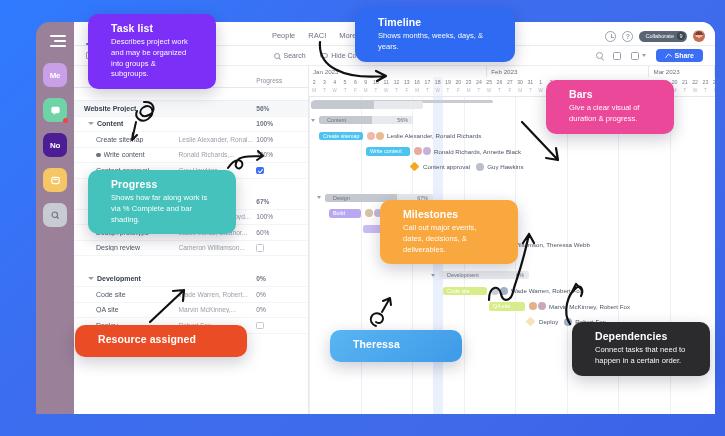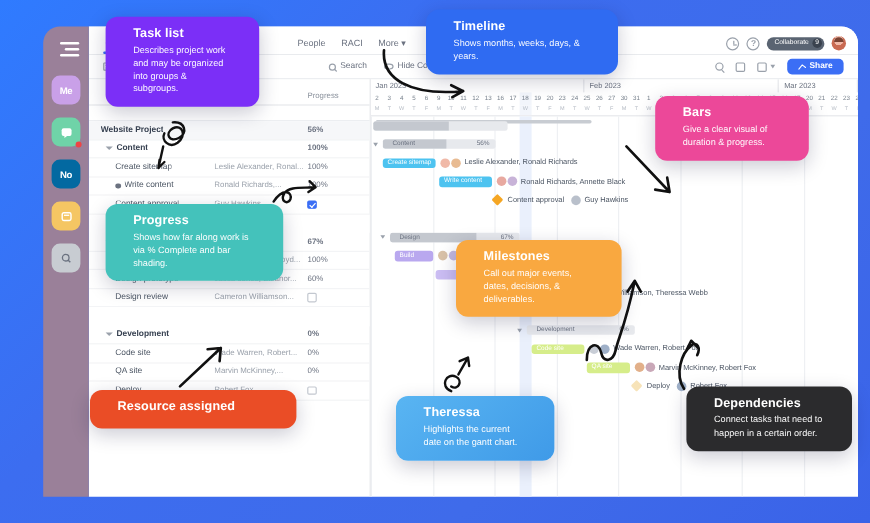--- a/index.html
+++ b/index.html
@@ -173,21 +173,21 @@
   <div class="rail-icon" style="background:#c9a0e8">
     <span>Me</span>
   </div>
   <div class="rail-icon" style="background:#6fd3a8">
     <svg width="11" height="11" viewBox="0 0 12 12">
         <rect x="1.5" y="2" width="9" height="7" rx="1.8" fill="#fff"></rect>
         <path d="M4 9 L4 11 L6.4 9 Z" fill="#fff"></path>
       </svg>
     <span class="dot"></span>
   </div>
-  <div class="rail-icon" style="background:#0369a1">
+  <div class="rail-icon" style="background:#4c1d95">
     <span>No</span>
   </div>
   <div class="rail-icon" style="background:#f5c663">
     <svg width="11" height="11" viewBox="0 0 12 12">
         <rect x="2" y="2.5" width="8" height="7" rx="1.5" fill="none" stroke="#fff" stroke-width="1.3"></rect>
         <rect x="3.6" y="4.2" width="4.8" height="1.2" fill="#fff"></rect>
       </svg>
   </div>
   <div class="rail-icon" style="background:#c8ccd2">
     <svg width="11" height="11" viewBox="0 0 12 12">
@@ -195,21 +195,21 @@
         <line x1="7.4" y1="7.4" x2="9.4" y2="9.4" stroke="#6b7280" stroke-width="1.3"></line>
       </svg>
   </div>
 </div>
 
 <div class="sheet">
 
   <div class="tabrow">
     <div class="tab active"><span>Gantt</span></div>
     <div class="tab"><span>Items</span></div>
-    <div class="tab" style="margin-left:96px"><span>People</span></div>
+    <div class="tab" style="margin-left:120px"><span>People</span></div>
     <div class="tab"><span>RACI</span></div>
     <div class="tab"><span>More ▾</span></div>
     <div class="tabrow-right">
       <div class="ico-circle clock"></div>
       <div class="ico-circle help">?</div>
       <div class="collab-pill">
         <span>Collaborate</span>
         <span class="collab-badge">9</span>
       </div>
       <div class="avatar-head"></div>
@@ -635,18 +635,17 @@
 </div>
 <div class="callout" id="c-milestones">
   <h4>Milestones</h4>
   <p>Call out major events, dates, decisions, &amp; deliverables.</p>
 </div>
 <div class="callout" id="c-resource">
   <h4>Resource assigned</h4>
 </div>
 <div class="callout" id="c-dateline">
   <h4>Theressa</h4>
-  <p>Highlights the current date on the gantt chart.</p>
 </div>
 <div class="callout" id="c-depend">
   <h4>Dependencies</h4>
   <p>Connect tasks that need to happen in a certain order.</p>
 </div>
 
 </body></html>

